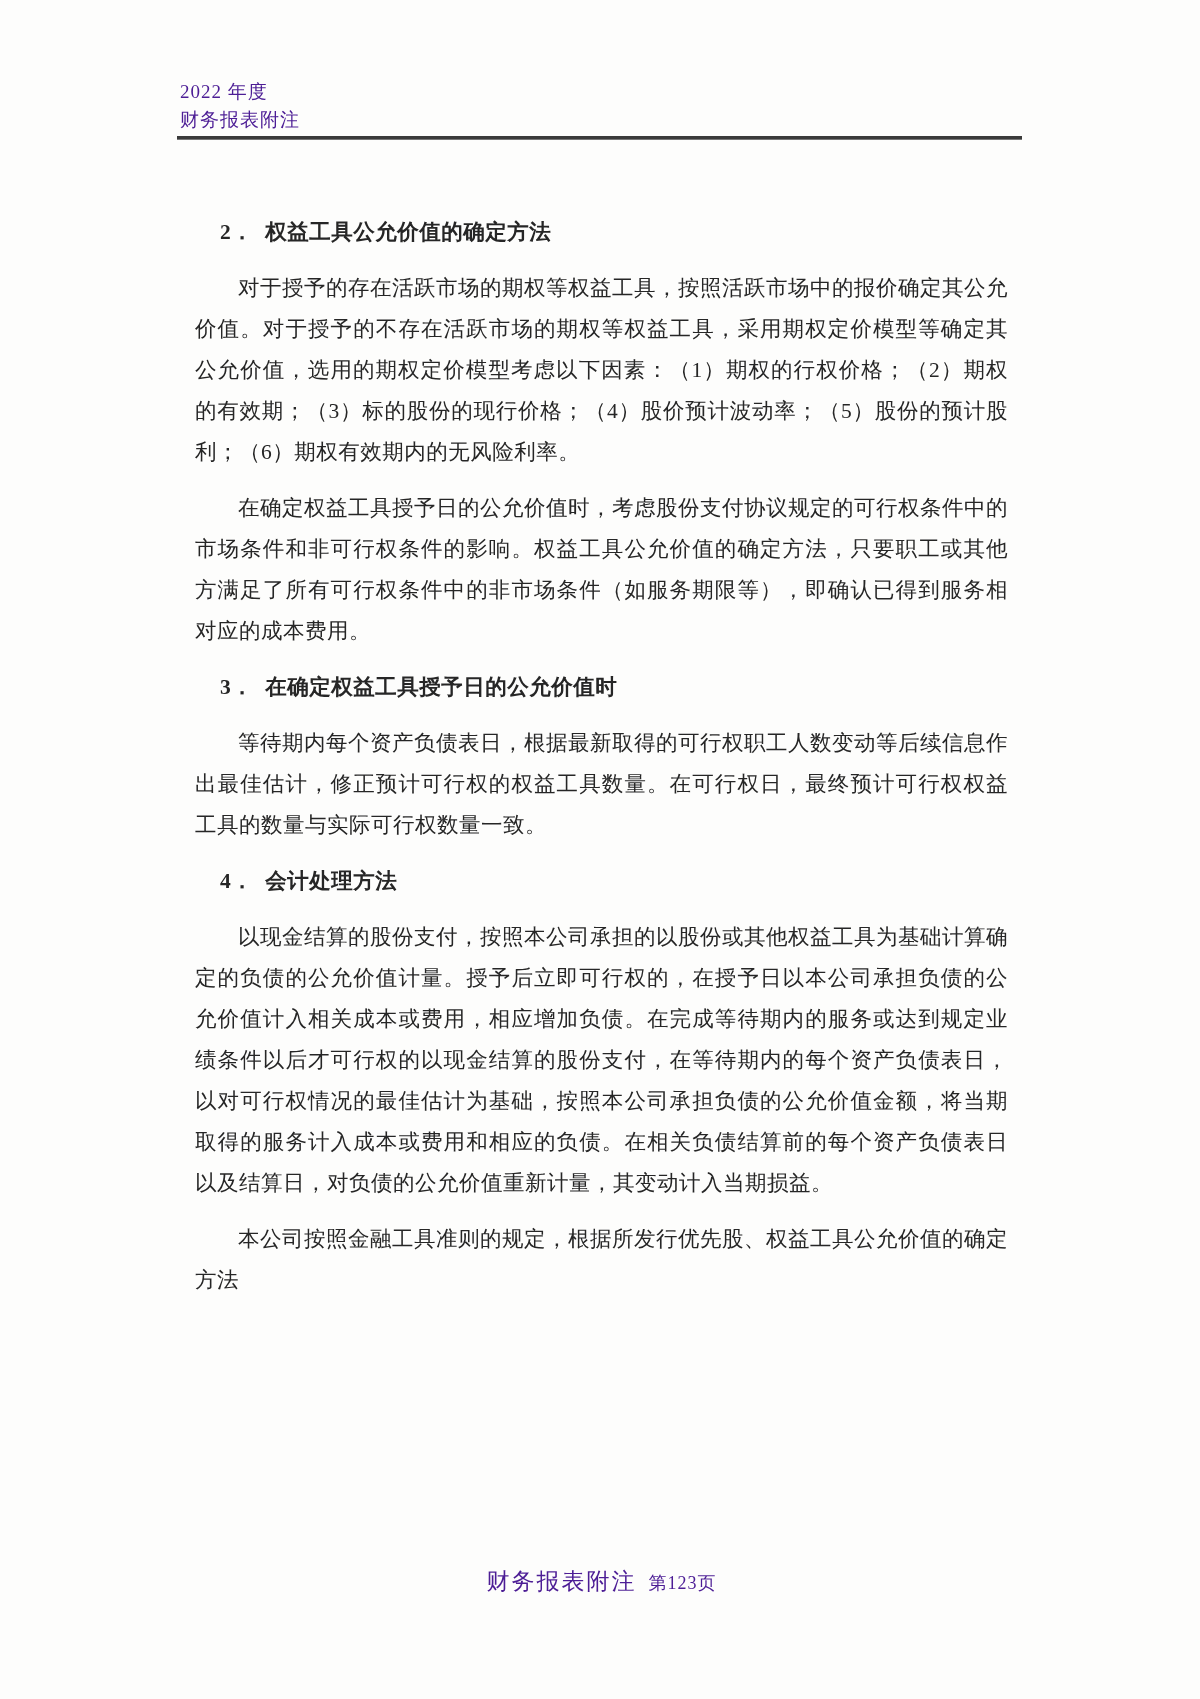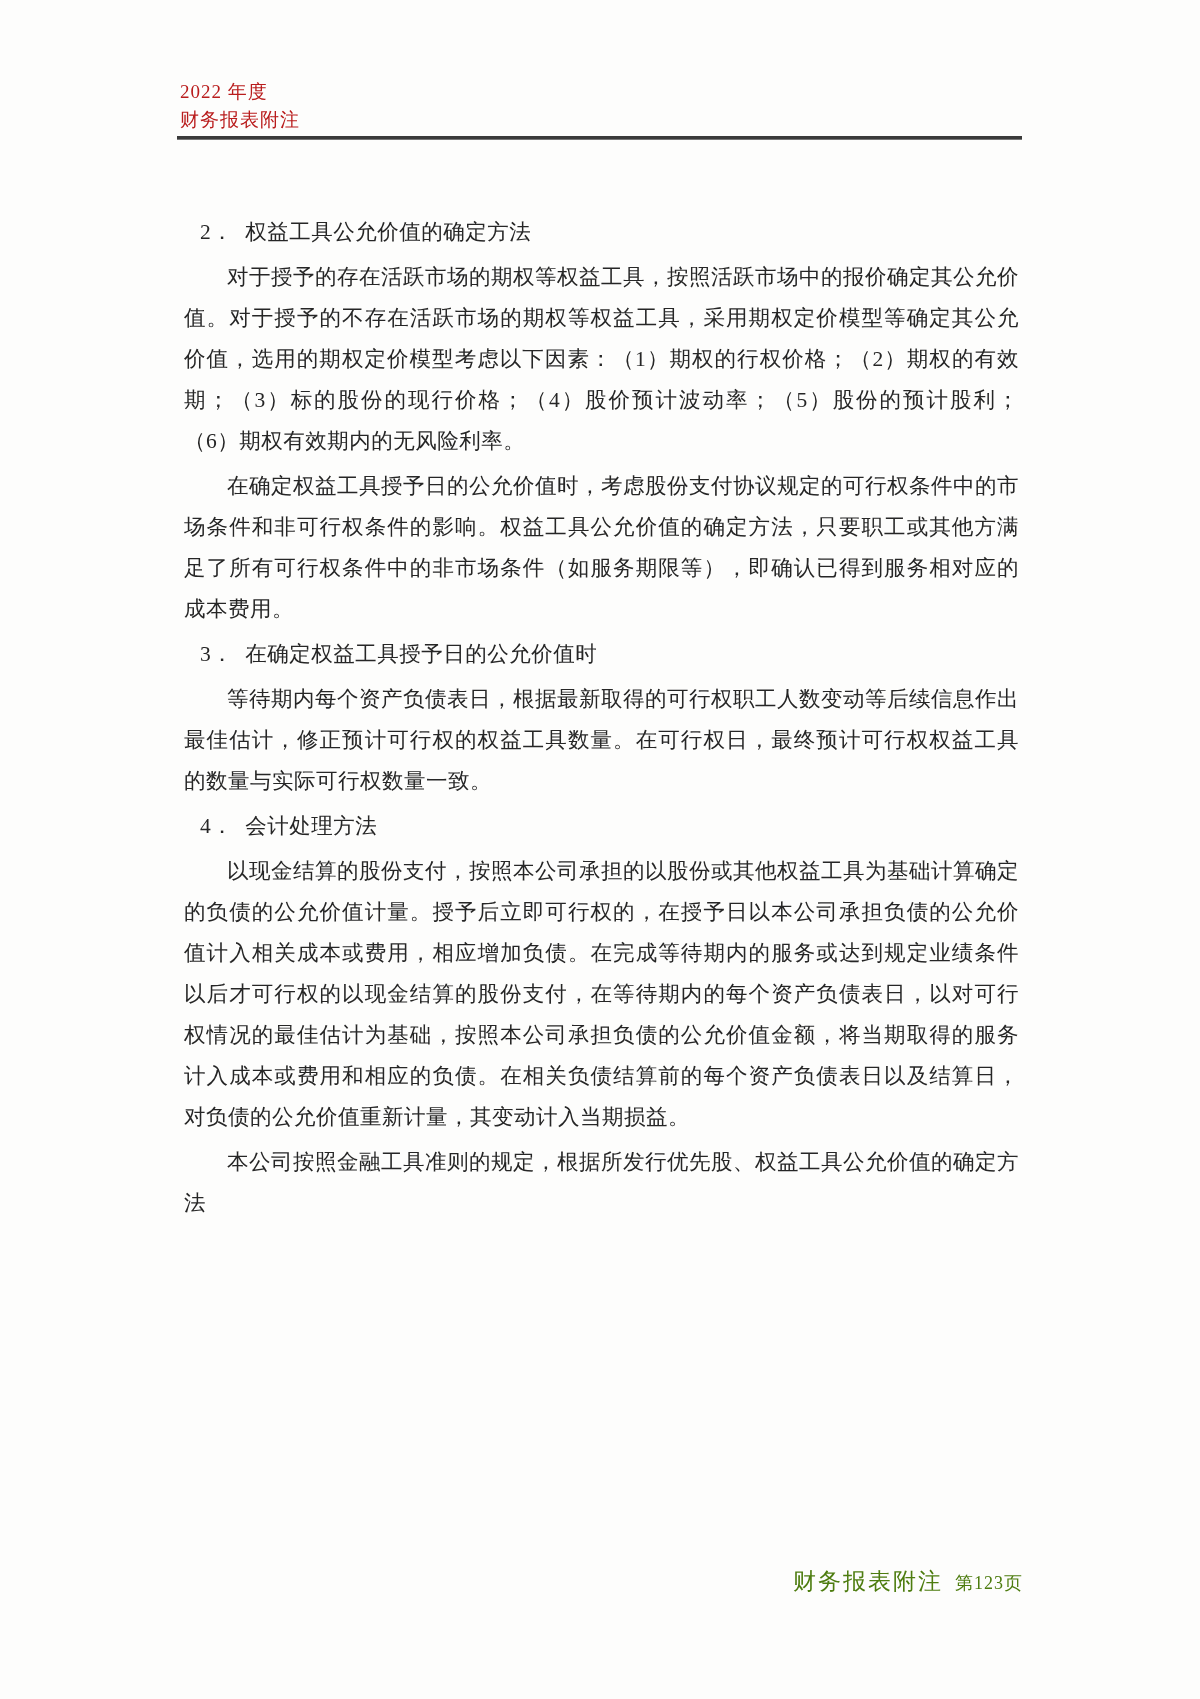--- a/index.html
+++ b/index.html
@@ -17,21 +17,21 @@
     color: #262626;
     overflow: hidden;
   }
   
   .page-header {
     position: absolute;
     left: 180px;
     top: 78px;
     font-size: 19px;
     line-height: 28px;
-    color: #b91c1c;
+    color: #4c1d95;
     letter-spacing: 1px;
   }
   .header-rule {
     position: absolute;
     left: 177px;
     top: 136px;
     width: 845px;
     height: 3px;
     background: #3a3a3a;
     border-bottom: 1px solid #777;
@@ -41,47 +41,47 @@
     position: absolute;
     left: 180px;
     top: 212px;
     width: 843px;
     font-size: 21.5px;
     line-height: 41px;
     text-align: justify;
     text-justify: inter-character;
   }
   .para {
-    margin: 4px;
+    margin: 15px;
     text-indent: 2em;
     letter-spacing: 0.5px;
   }
   .heading {
-    margin: 0 0 0 20px;
-    font-weight: normal;
+    margin: 0 0 0 40px;
+    font-weight: bold;
     letter-spacing: 0.5px;
   }
   .heading .h-num {
     display: inline-block;
     margin-right: 12px;
   }
   .heading-major {
     margin-top: 17px;
   }
   .heading-major .h-num {
     margin-right: 28px;
   }
   
   .page-footer {
     position: absolute;
     left: 180px;
     top: 1566px;
     width: 843px;
-    text-align: right;
-    color: #4d7c0f;
+    text-align: center;
+    color: #4c1d95;
     white-space: nowrap;
   }
   .footer-title {
     font-size: 23px;
     letter-spacing: 2px;
   }
   .footer-page {
     font-size: 18px;
     margin-left: 12px;
     letter-spacing: 1px;

